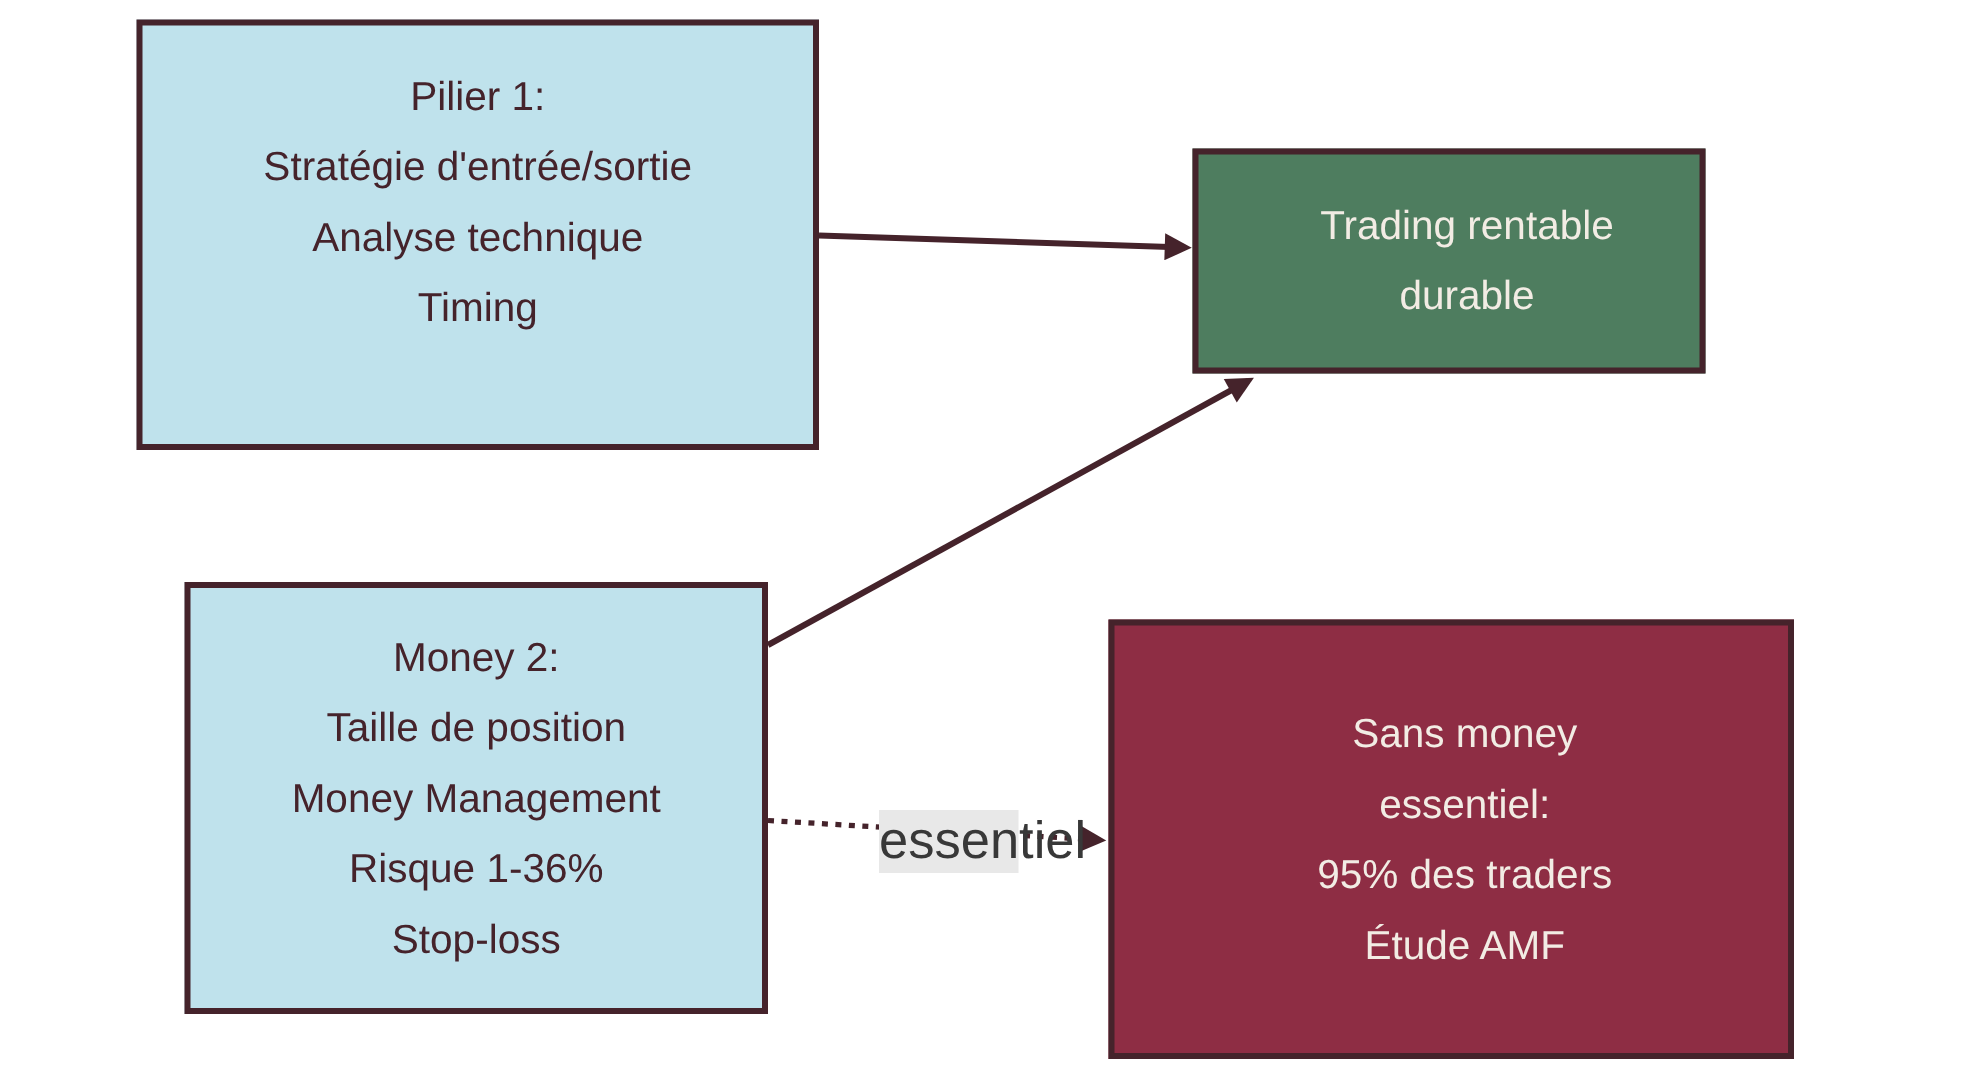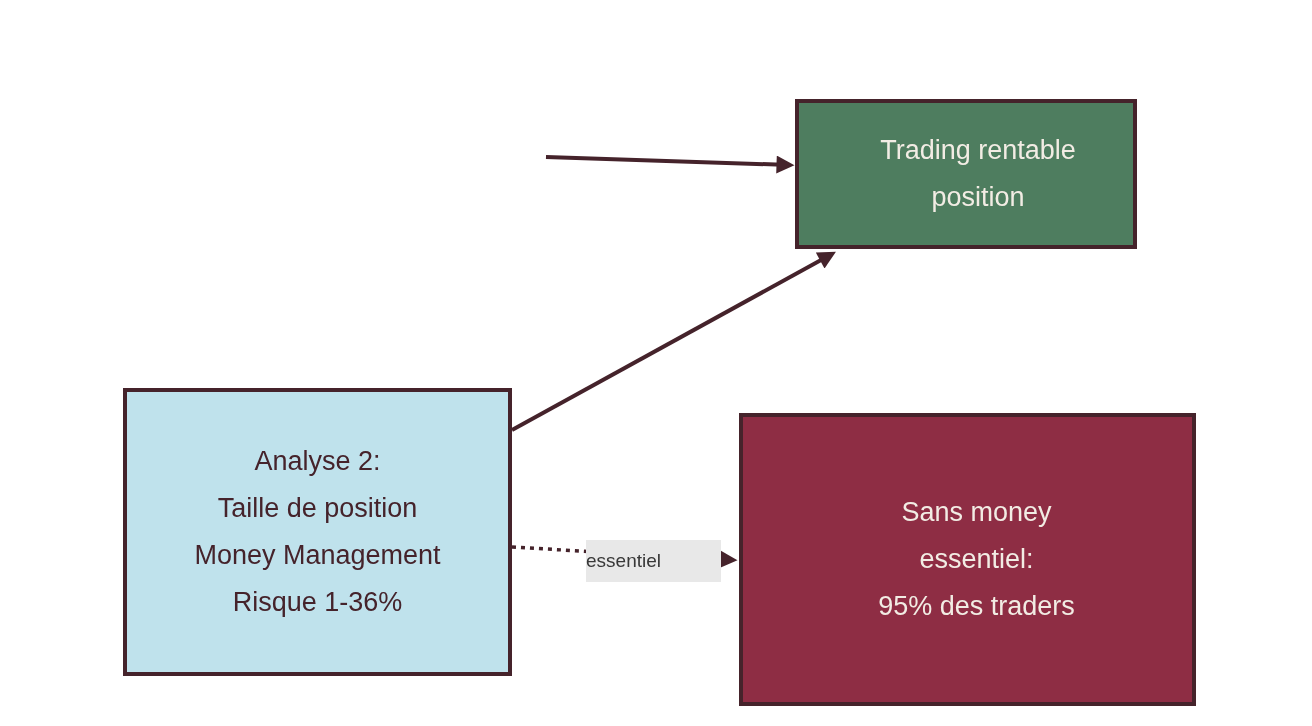--- a/index.html
+++ b/index.html
@@ -57,58 +57,66 @@
     left: 91px; top: 13px; width: 455px; height: 287px;
     justify-content: flex-start;
     padding-top: 24px;
   }
   #box-outcome { left: 795px; top: 99px; width: 342px; height: 150px; }
   #box-pillar2 { left: 123px; top: 388px; width: 389px; height: 288px; }
   #box-warning { left: 739px; top: 413px; width: 457px; height: 293px; }
   .edge-label {
     position: absolute;
     left: 586px; top: 540px;
-    width: 135px; height: 42px;
+    width: 93px; height: 42px;
     background: var(--label-bg);
     color: var(--label-text);
-    font-size: 19px;
+    font-size: 35px;
     line-height: 42px;
     text-align: left;
   }
 </style>
 </head>
 <body>
 
 <div class="canvas">
 
   <svg class="arrow-layer" width="1312" height="726" viewBox="0 0 1312 726">
     <defs>
       <marker id="ah" viewBox="0 0 10 10" refX="7.5" refY="5" markerWidth="22" markerHeight="18" markerUnits="userSpaceOnUse" orient="auto">
         <path class="arrowhead-shape" d="M0,0 L10,5 L0,10 Z"></path>
       </marker>
     </defs>
     <line class="arrow solid" x1="546" y1="157" x2="790" y2="165" marker-end="url(#ah)"></line>
     <line class="arrow solid" x1="512" y1="430" x2="832" y2="254" marker-end="url(#ah)"></line>
     <line class="arrow dotted" x1="512" y1="547" x2="733" y2="560" marker-end="url(#ah)"></line>
   </svg>
 
+  <div class="box blue" id="box-pillar1">
+    <div class="bline">Pilier 1:</div>
+    <div class="bline">Stratégie d'entrée/sortie</div>
+    <div class="bline">Analyse technique</div>
+    <div class="bline">Timing</div>
+  </div>
 
   <div class="box green" id="box-outcome">
     <div class="bline">Trading rentable</div>
-    <div class="bline">position</div>
+    <div class="bline">durable</div>
   </div>
 
   <div class="box blue" id="box-pillar2">
-    <div class="bline">Analyse 2:</div>
+    <div class="bline">Money 2:</div>
     <div class="bline">Taille de position</div>
     <div class="bline">Money Management</div>
     <div class="bline">Risque 1-36%</div>
+    <div class="bline">Stop-loss</div>
   </div>
 
   <div class="box red" id="box-warning">
     <div class="bline">Sans money</div>
     <div class="bline">essentiel:</div>
     <div class="bline">95% des traders</div>
+    <div class="bline">Étude AMF</div>
   </div>
 
   <div class="edge-label">essentiel</div>
 
 </div>
 
 </body></html>

